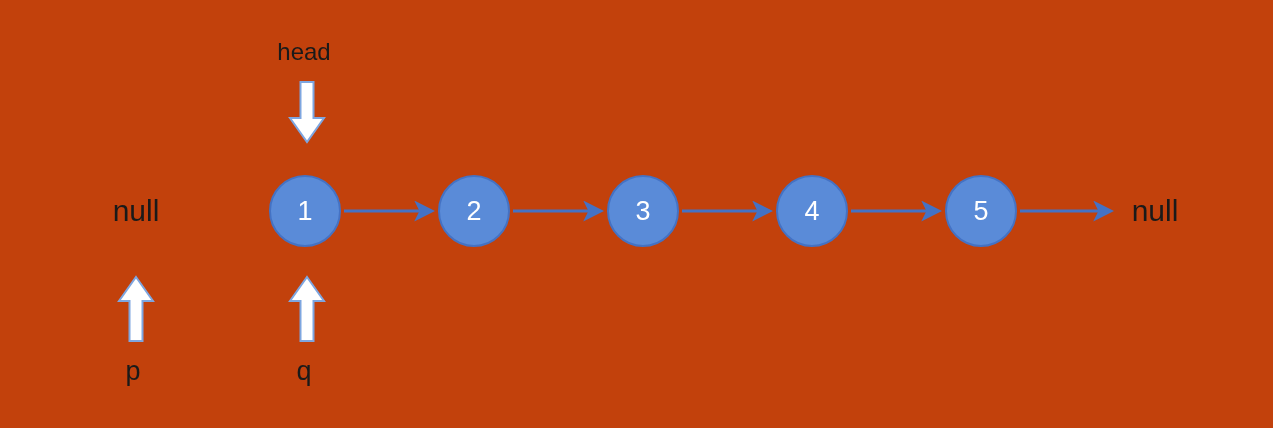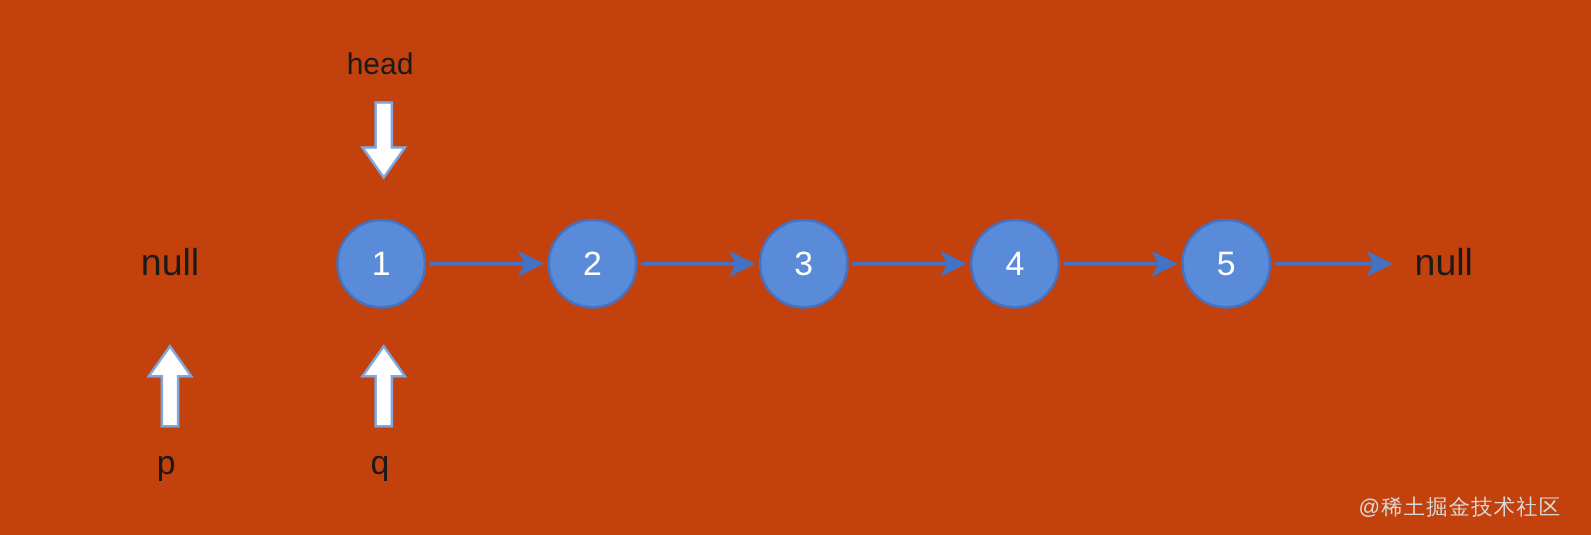--- a/index.html
+++ b/index.html
@@ -135,15 +135,14 @@
   <div class="node node-3">
     <span>3</span>
   </div>
   <div class="node node-4">
     <span>4</span>
   </div>
   <div class="node node-5">
     <span>5</span>
   </div>
 
-  <div class="watermark">@稀土掘金技术社区</div>
 
 </div>
 
 </body></html>

